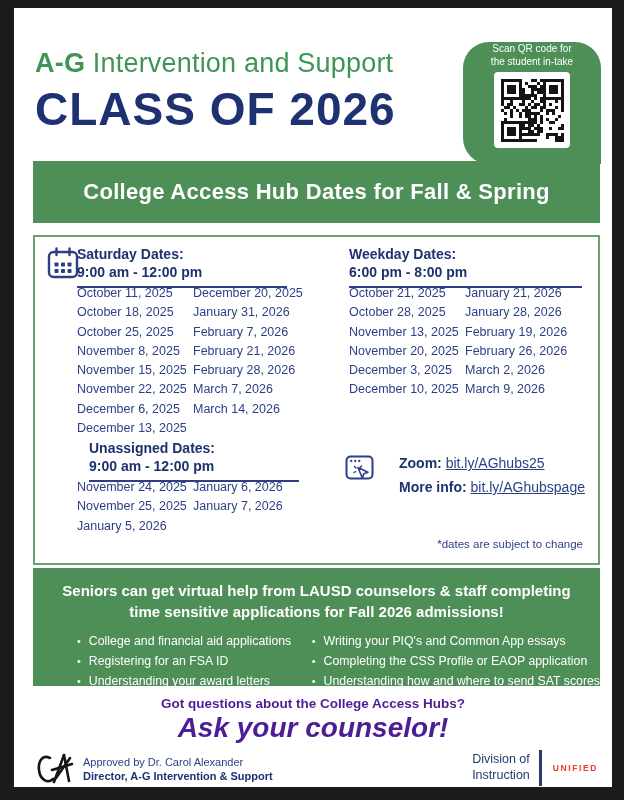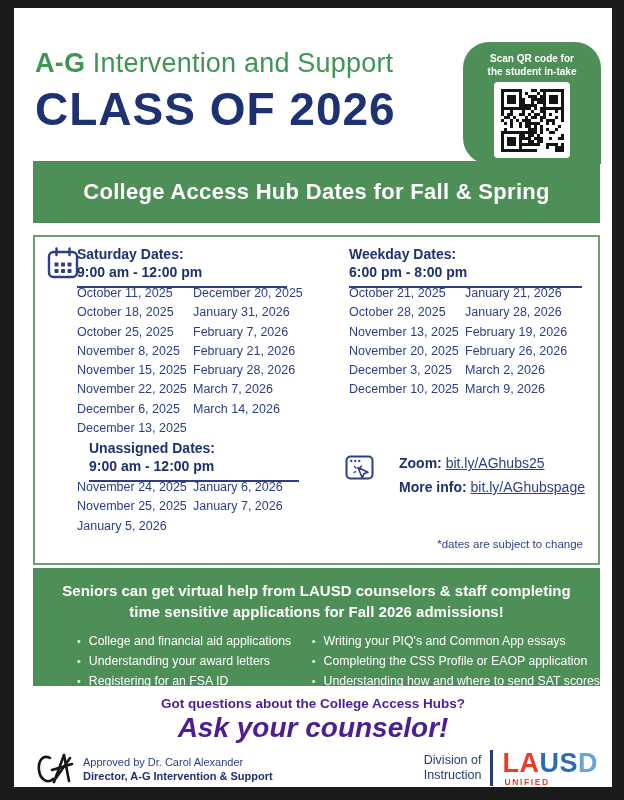--- a/index.html
+++ b/index.html
@@ -22,21 +22,21 @@
   .supertitle .st-rest { font-weight:500; }
   .main-title {
     margin-top:7px; font-size:46px; font-weight:800; color:#1e3272;
     letter-spacing:1px; line-height:1;
   }
   .qr-card {
     position:absolute; left:449px; top:34px; width:138px; height:122px;
     background:#4e8f58; border-radius:26px 26px 0 26px;
     color:#fff; text-align:center;
   }
-  .qr-caption { padding-top:10px; font-size:10px; font-weight:700; line-height:1.3; }
+  .qr-caption { font-size:10px; font-weight:400; line-height:1.3; }
   .qr-box {
     width:76px; height:76px; background:#fff; border-radius:4px;
     margin:4px auto 0; display:flex; align-items:center; justify-content:center;
   }
   .qr-pattern { display:grid; grid-template-columns:repeat(21,3px); grid-auto-rows:3px; }
   .qm { background:#141414; }
 
   
   .banner {
     position:absolute; left:19px; top:153px; width:567px; height:62px;
@@ -681,22 +681,22 @@
   </div>
 
   <div class="seniors">
     <div class="seniors-heading">
       <div>Seniors can get virtual help from LAUSD counselors &amp; staff completing</div>
       <div>time sensitive applications for Fall 2026 admissions!</div>
     </div>
     <div class="bullet-row">
       <div class="bullet-col-left">
           <div class="bullet-item">College and financial aid applications</div>
+          <div class="bullet-item">Registering for an FSA ID</div>
           <div class="bullet-item">Understanding your award letters</div>
-          <div class="bullet-item">Registering for an FSA ID</div>
         </div>
       <div class="bullet-col-right">
           <div class="bullet-item">Writing your PIQ's and Common App essays</div>
           <div class="bullet-item">Completing the CSS Profile or EAOP application</div>
           <div class="bullet-item">Understanding how and where to send SAT scores</div>
         </div>
     </div>
   </div>
 
   <div class="footer-question">
@@ -720,20 +720,17 @@
     </div>
   </div>
 
   <div class="brand">
     <div class="division">
       <div>Division of</div>
       <div>Instruction</div>
     </div>
     <div class="vbar"></div>
     <div class="lausd">
-      <div class="lausd-word">
-        <span class="lausd-la">LA</span><span class="lausd-us">US</span><span class="lausd-d">D</span>
-      </div>
       <div class="lausd-unified">UNIFIED</div>
     </div>
   </div>
 
 </div>
 
 </body></html>

